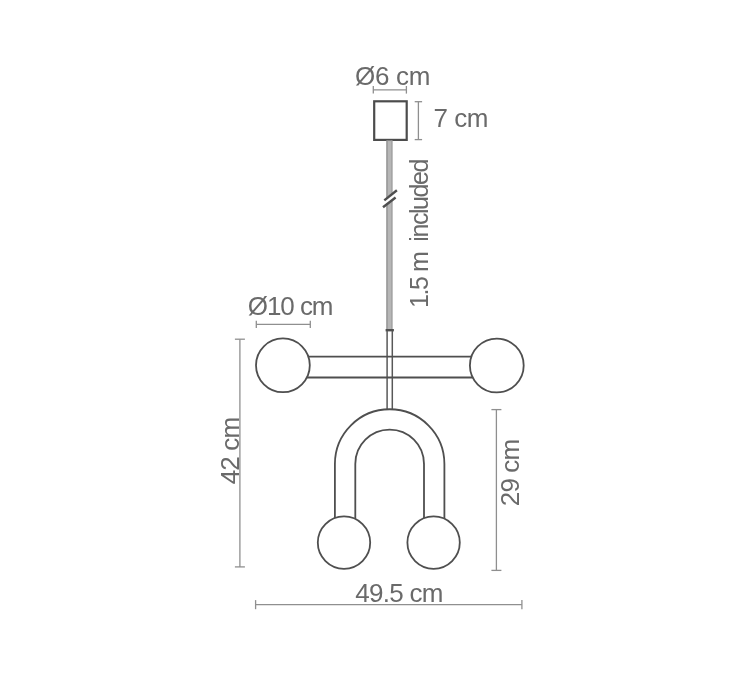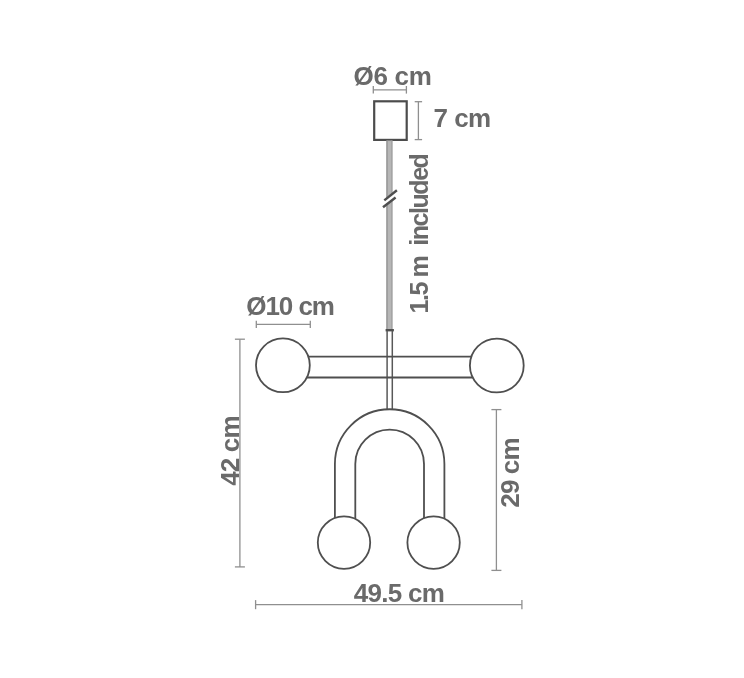--- a/index.html
+++ b/index.html
@@ -1,16 +1,16 @@
 <!DOCTYPE html>
 <html><head>
 <meta charset="utf-8">
 <style>
   html,body{margin:0;padding:0;background:#ffffff;}
-  .canvas{position:relative;width:744px;height:678px;background:#ffffff;overflow:hidden;font-weight:bold;}
+  .canvas{position:relative;width:744px;height:678px;background:#ffffff;overflow:hidden;}
   svg{position:absolute;top:0;left:0;}
   text{font-family:"Liberation Sans",sans-serif;fill:#6a6a6a;}
 </style>
 </head>
 <body>
 <div class="canvas">
 <svg width="744" height="678" viewBox="0 0 744 678">
 
   <text x="392.5" y="85.2" font-size="26" letter-spacing="-0.3" text-anchor="middle">Ø6 cm</text>
 

